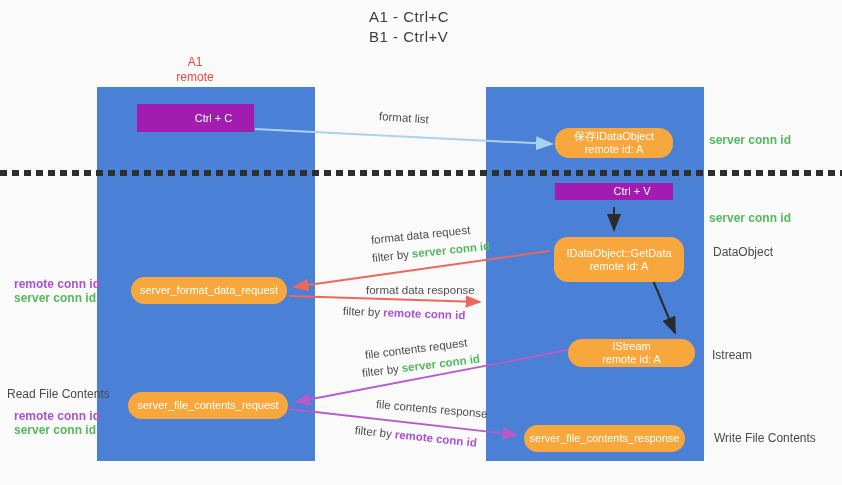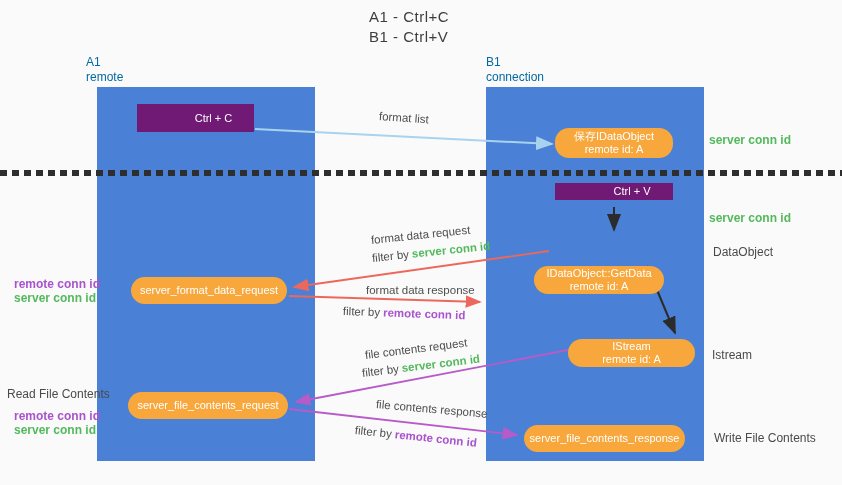--- a/index.html
+++ b/index.html
@@ -3,28 +3,28 @@
 <meta charset="utf-8">
 <style>
   * { margin:0; padding:0; box-sizing:border-box; }
   html,body { width:842px; height:485px; overflow:hidden; }
   body { background:#fafafa; font-family:"Liberation Sans", sans-serif; position:relative; }
   .canvas { position:absolute; inset:0; }
 
   .title { position:absolute; left:369px; top:7px; font-size:15px; line-height:20px; color:#3d3d3d; letter-spacing:.5px; }
 
   .col { position:absolute; top:87px; width:218px; height:374px; background:#4a80d5; }
-  .col-header { position:absolute; top:55px; width:218px; text-align:left; font-size:12px; line-height:15px; color:#0369a1; }
+  .col-header { position:absolute; top:55px; width:218px; text-align:center; font-size:12px; line-height:15px; color:#ef4444; }
 
   .dotted { position:absolute; left:0; top:170px; width:842px; height:6px;
             background:repeating-linear-gradient(90deg,#2e2e2e 0 7px,transparent 7px 12px); }
 
   .box { position:absolute; display:flex; flex-direction:column; align-items:center; justify-content:center;
          color:#fff; font-size:11px; line-height:13px; text-align:center; }
-  .green { background:#701a75;padding-left:36px; }
+  .green { background:#a21caf;padding-left:36px; }
   .orange { background:#f7a73c;border-radius:14px; }
 
   .lbl { position:absolute; font-size:11.5px; color:#4f4f4f; white-space:nowrap; transform-origin:left center; }
   .side { position:absolute; font-size:12px; line-height:14px; white-space:nowrap; color:#4a4a4a; }
   .txt-green { color:#53b95d; font-weight:bold; }
   .txt-purple { color:#a953cd; font-weight:bold; }
   .gap { margin-left:3px; }
 
   svg.arrows { position:absolute; left:0; top:0; z-index:3; }
   .col { z-index:1; } .dotted { z-index:2; } .box { z-index:4; } .lbl,.side,.title,.col-header { z-index:5; }
@@ -38,24 +38,20 @@
     <div>A1 - Ctrl+C</div>
     <div>B1 - Ctrl+V</div>
   </div>
 
   <div class="col" style="left:97px;"></div>
   <div class="col" style="left:486px;"></div>
 
   <div class="col-header" style="left:86px;">
     <div>A1</div>
     <div>remote</div>
-  </div>
-  <div class="col-header" style="left:486px;">
-    <div>B1</div>
-    <div>connection</div>
   </div>
 
   <div class="dotted"></div>
 
   <svg class="arrows" width="842" height="485">
     <defs>
       <marker id="mk-blue" markerWidth="9" markerHeight="7" refX="8" refY="3.5" orient="auto">
           <path d="M0,0 L9,3.5 L0,7 z" fill="#a8d3ef"></path>
         </marker>
       <marker id="mk-black" markerWidth="9" markerHeight="7" refX="8" refY="3.5" orient="auto">
@@ -83,21 +79,21 @@
 
   <div class="box orange" style="left:555px;top:128px;width:118px;height:30px;">
     <span>保存IDataObject</span>
     <span>remote id: A</span>
   </div>
 
   <div class="box green" style="left:555px;top:183px;width:118px;height:17px;">
     <span>Ctrl + V</span>
   </div>
 
-  <div class="box orange" style="left:534px;top:237px;width:130px;height:28px;margin-top:29px;">
+  <div class="box orange" style="left:554px;top:237px;width:130px;height:45px;">
     <span>IDataObject::GetData</span>
     <span>remote id: A</span>
   </div>
 
   <div class="box orange" style="left:131px;top:277px;width:156px;height:27px;">
     <span>server_format_data_request</span>
   </div>
 
 
   <div class="box orange" style="left:568px;top:339px;width:127px;height:28px;">

